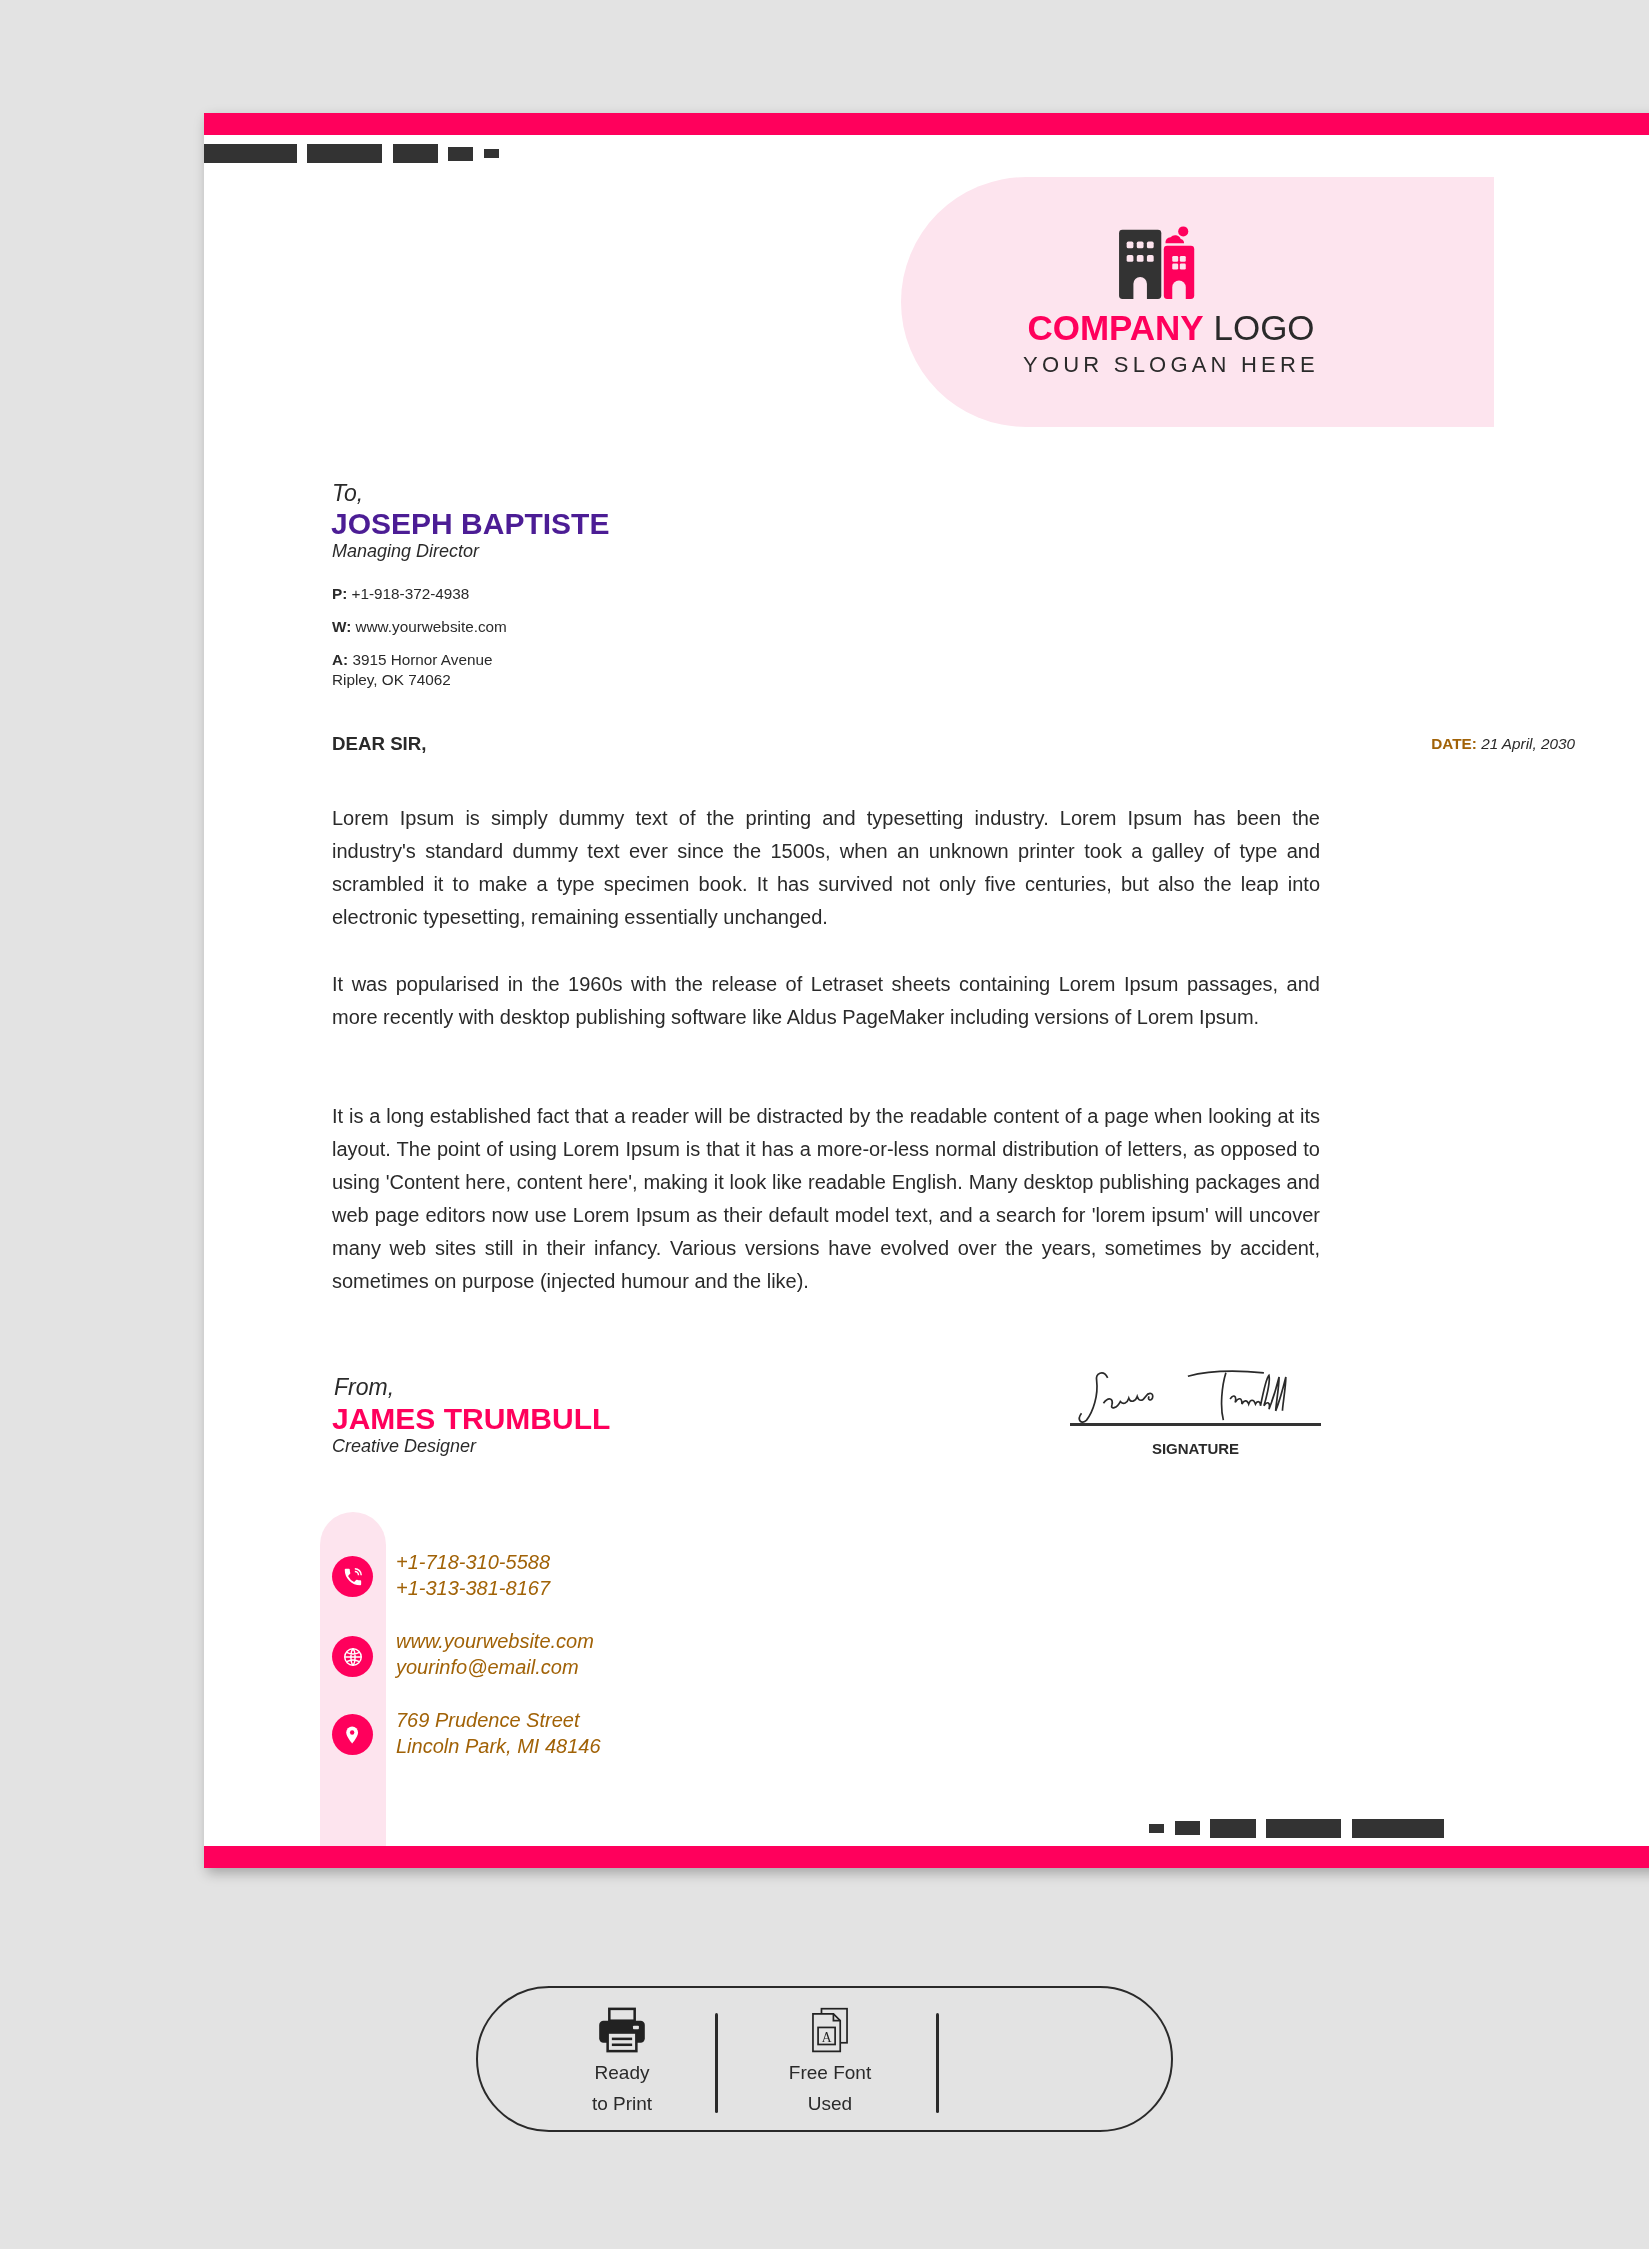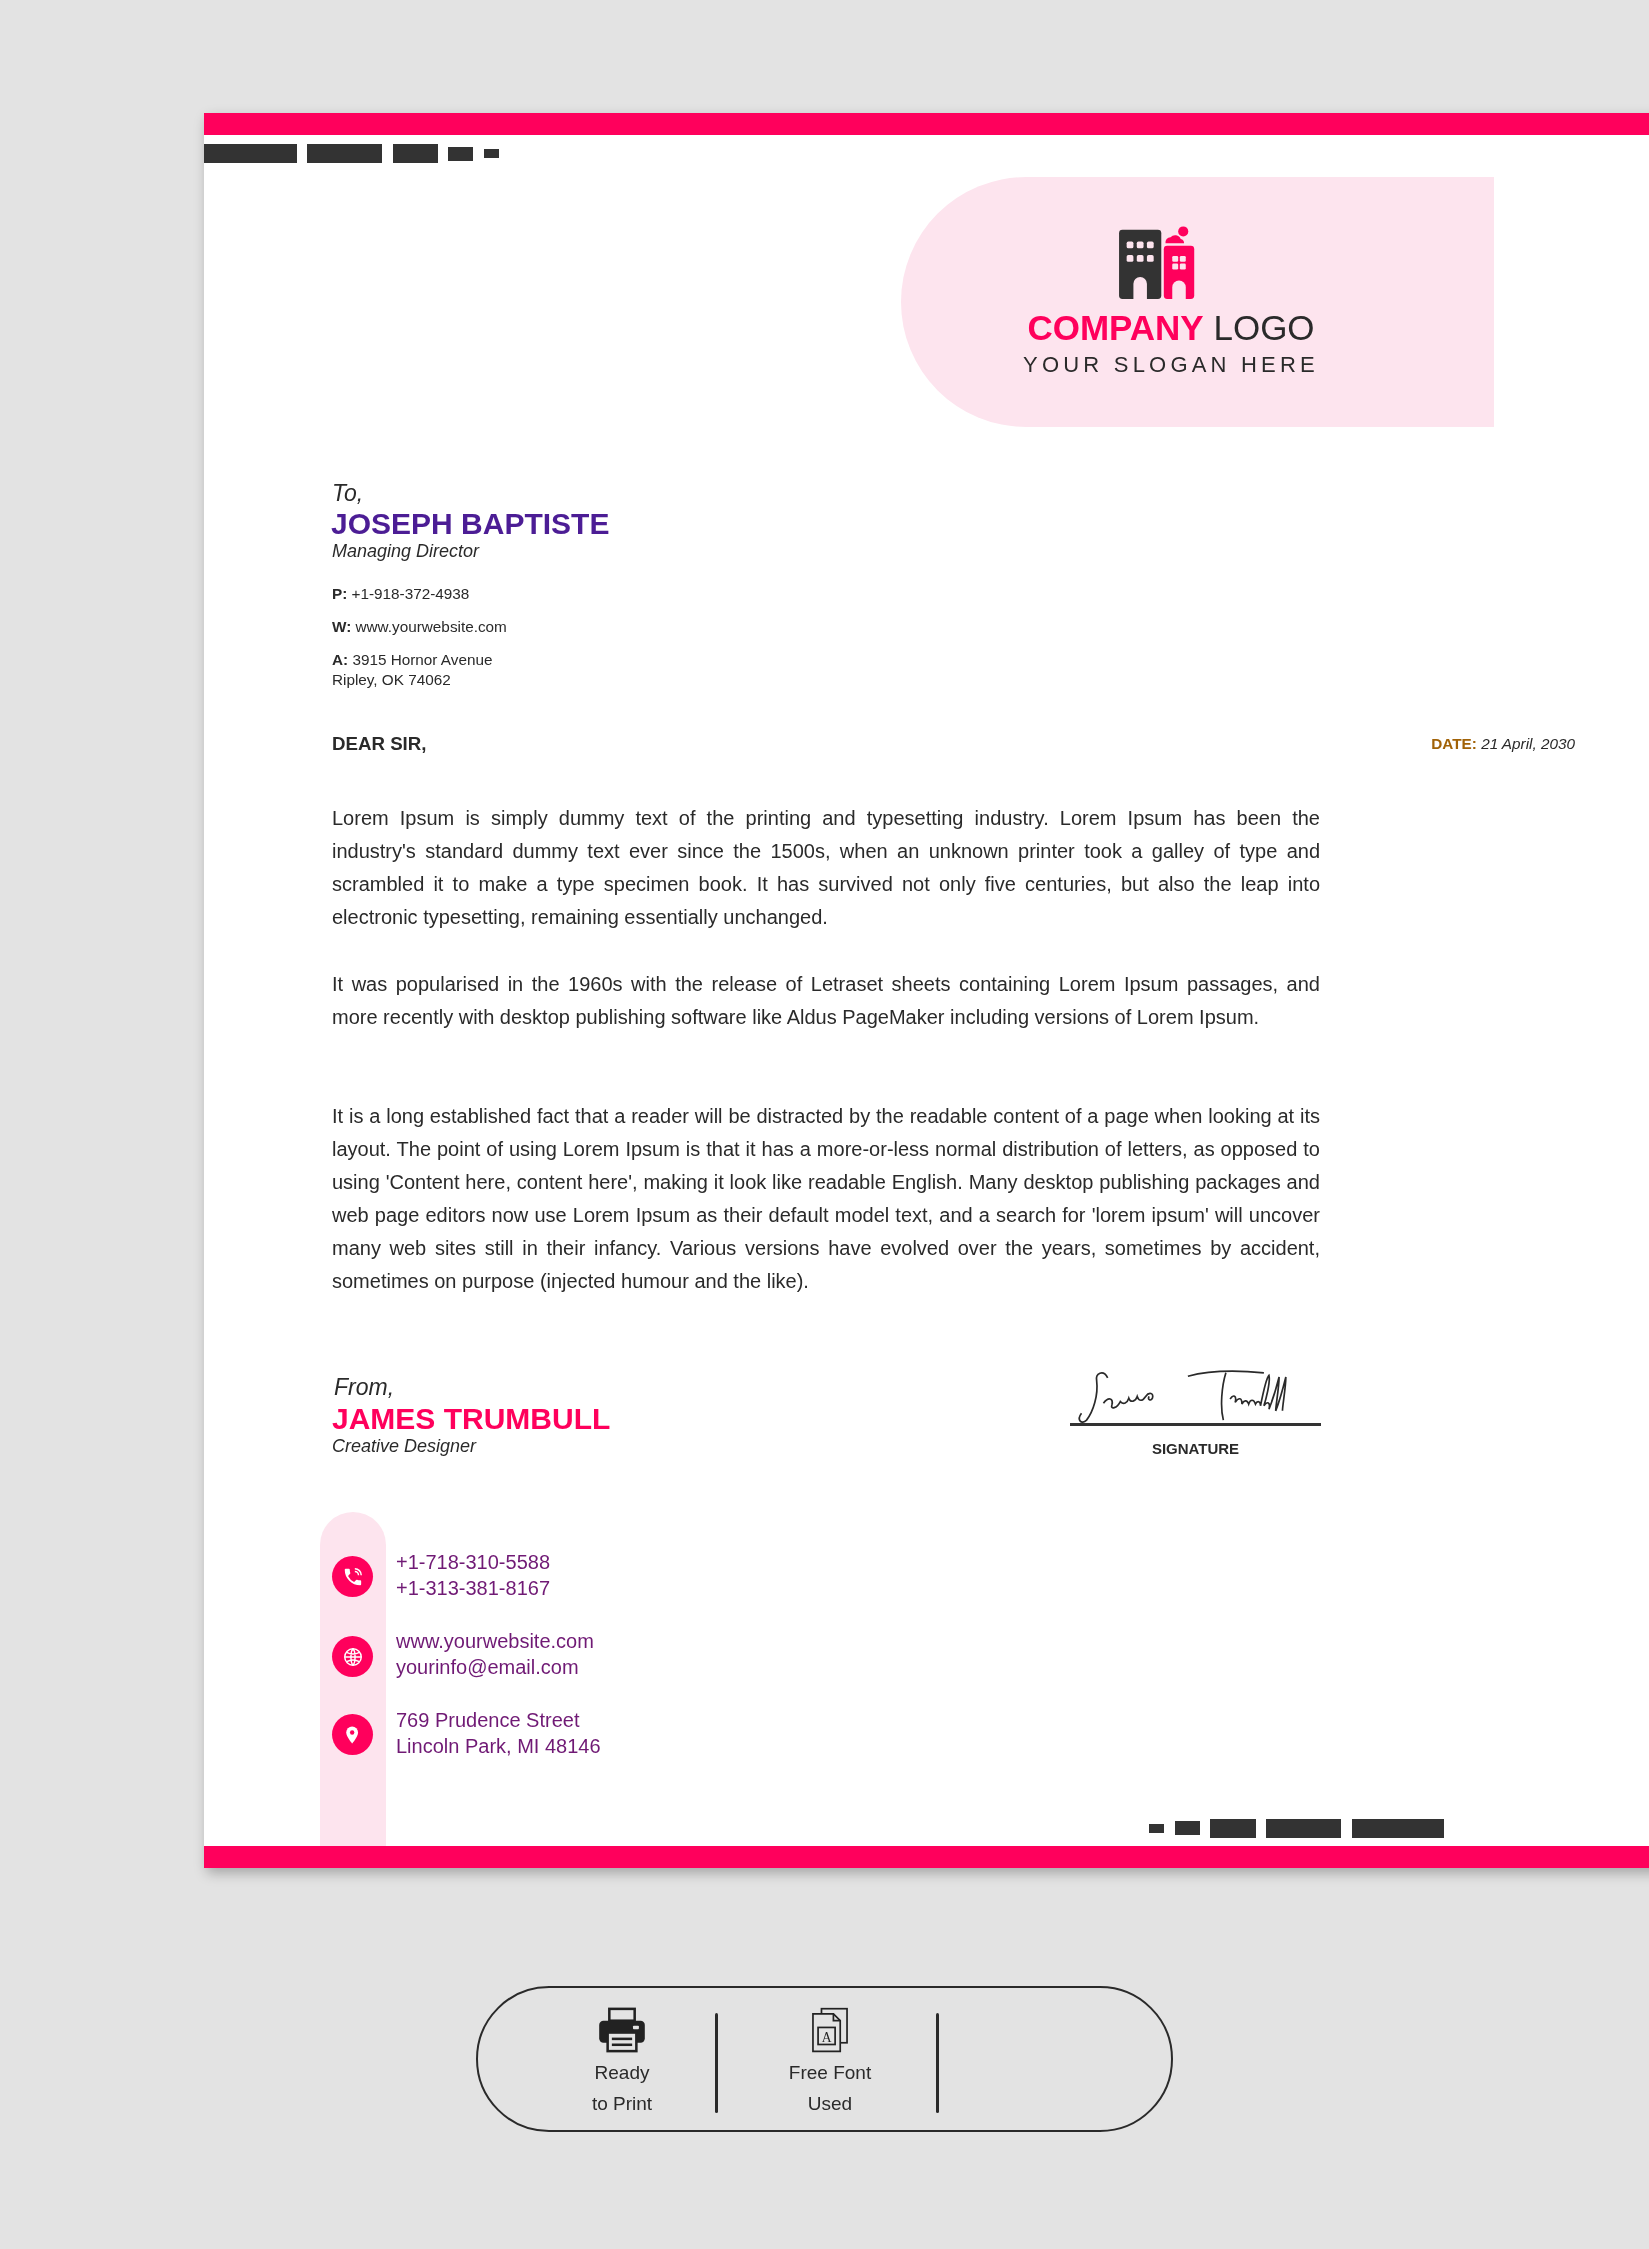--- a/index.html
+++ b/index.html
@@ -51,21 +51,21 @@
   .sig-label { position:absolute; left:866px; top:1327px; width:251px; text-align:center; font-size:15px; font-weight:bold; }
 
   .contact-pill {
     position:absolute; left:116px; top:1399px; width:66px; height:373px;
     background:#fde4ee; border-radius:33px 33px 0 0;
   }
   .c-icon {
     position:absolute; left:128px; width:41px; height:41px; border-radius:50%;
     background:#ff005c; display:flex; align-items:center; justify-content:center;
   }
-  .c-text { position:absolute; left:192px; font-size:20px; line-height:26px; color:#701a75; }
+  .c-text { position:absolute; left:192px; font-size:20px; line-height:26px; color:#a16207;font-style:italic; }
 
   .features {
     position:absolute; left:476px; top:1986px; width:697px; height:146px;
     border:2.5px solid #2a2a2a; border-radius:76px; box-sizing:border-box;
   }
   .feat { position:absolute; top:0; width:212px; height:100%; text-align:center; }
   .feat .ic { position:absolute; left:50%; top:18.7px; transform:translateX(-50%); }
   .feat .lb { position:absolute; left:0; width:100%; top:70px; font-size:19px; line-height:30.5px; color:#2a2a2a; }
   .vsep { position:absolute; top:25.4px; width:3.4px; height:100px; background:#2a2a2a; border-radius:1.7px; }
 </style>

